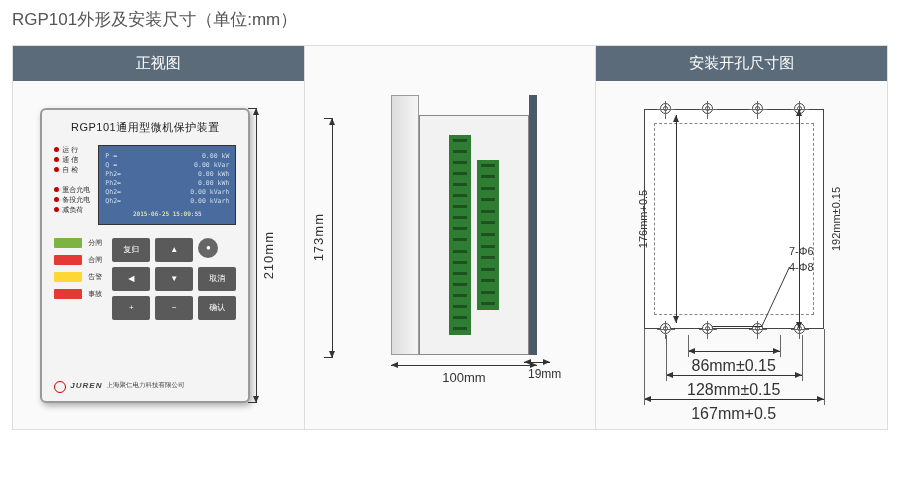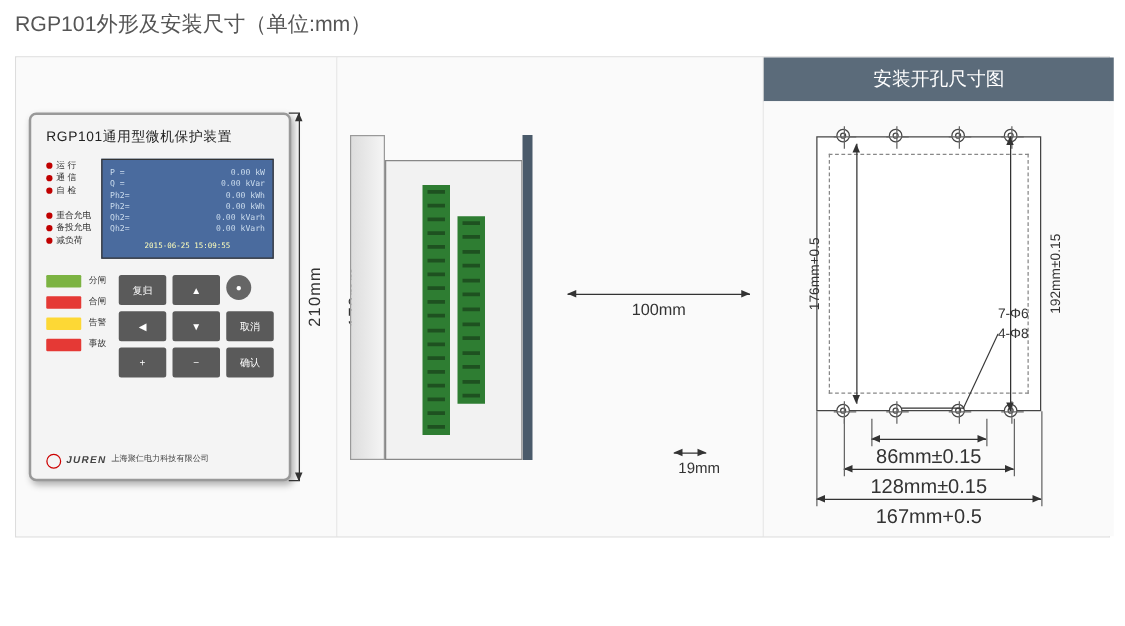--- a/index.html
+++ b/index.html
@@ -7,21 +7,21 @@
 .title{font-size:17px;color:#555;margin-bottom:14px}
 .panels{display:flex;gap:0;border:1px solid #ddd}
 .panel{flex:1;border-right:1px solid #ddd;display:flex;flex-direction:column}
 .panel:last-child{border-right:none}
 .panel-header{background:#5b6b7a;color:#fff;text-align:center;padding:8px 0;font-size:15px}
 .panel-body{flex:1;background:#fafafa;padding:14px 10px;display:flex;align-items:center;justify-content:center;position:relative;height:380px}
 
 
 .front-wrap{display:flex;align-items:stretch;gap:6px}
 .device{width:210px;height:295px;background:#f4f4f4;border:2px solid #999;border-radius:6px;box-shadow:2px 3px 6px rgba(0,0,0,0.3);padding:10px 12px;position:relative}
-.dev-title{font-size:11px;text-align:left;color:#222;margin-bottom:10px;letter-spacing:0.5px}
+.dev-title{font-size:11px;text-align:center;color:#222;margin-bottom:10px;letter-spacing:0.5px}
 .dev-mid{display:flex;gap:8px;margin-bottom:10px}
 .leds{display:flex;flex-direction:column;gap:4px;font-size:7px;color:#333}
 .led-row{display:flex;align-items:center;gap:3px}
 .led-dot{width:5px;height:5px;border-radius:50%;background:#c00000}
 .led-group{margin-bottom:6px}
 .lcd{flex:1;background:#4a6b9e;border:1px solid #333;height:80px;padding:6px;font-size:6.5px;color:#cde;line-height:1.4;font-family:monospace}
 .lcd-row{display:flex;justify-content:space-between}
 .lcd-date{text-align:center;margin-top:4px;color:#ffb;font-size:6px}
 .dev-bottom{display:flex;gap:10px;margin-top:13px}
 .btn-col{display:flex;flex-direction:column;gap:7px}
@@ -40,21 +40,21 @@
 .brand-cn{font-size:6.5px}
 .dim-v-wrap{height:295px;display:flex;align-items:center;gap:4px}
 .dim-v-bar{height:100%;width:1px;background:#333;position:relative}
 .dim-v-bar::before,.dim-v-bar::after{content:"";position:absolute;left:-3px;width:0;height:0;border-left:3.5px solid transparent;border-right:3.5px solid transparent}
 .dim-v-bar::before{top:0;border-bottom:7px solid #333}
 .dim-v-bar::after{bottom:0;border-top:7px solid #333}
 .tick{position:absolute;width:8px;height:1px;background:#333;left:-8px}
 .dim-lbl-v{font-size:13px;color:#333;writing-mode:vertical-rl;transform:rotate(180deg);letter-spacing:1px}
 
 
-.side-wrap{display:flex;flex-direction:row;align-items:center}
+.side-wrap{display:flex;flex-direction:column;align-items:flex-end}
 .side-figs{display:flex;align-items:flex-end;gap:0}
 .side-panel{width:28px;height:260px;border:1px solid #999;background:linear-gradient(90deg,#ddd,#f5f5f5);position:relative}
 .side-main{width:110px;height:240px;border:1px solid #888;background:#f2f2f2;position:relative;display:flex;align-items:center;justify-content:center;gap:6px;padding:10px}
 .conn{background:#2e7d32;width:22px;position:relative}
 .conn.c1{height:200px}
 .conn.c2{height:150px}
 .conn-rows{position:absolute;inset:4px;display:flex;flex-direction:column;justify-content:space-between}
 .conn-pin{height:3px;background:rgba(0,0,0,0.35)}
 .side-back{width:8px;height:260px;background:#4a5a6a}
 .dim-h-bar{height:1px;background:#333;position:relative}
@@ -83,20 +83,21 @@
 .note{position:absolute;font-size:11px;color:#333}
 </style>
 </head>
 <body>
 
 <div class="title">RGP101外形及安装尺寸（单位:mm）</div>
 
 <div class="panels">
 
   <div class="panel">
+    <div class="panel-header">正视图</div>
     <div class="panel-body">
       <div class="front-wrap">
         <div class="device">
           <div class="dev-title">RGP101通用型微机保护装置</div>
           <div class="dev-mid">
             <div class="leds">
               <div class="led-group">
                 <div class="led-row">
                     <span class="led-dot"></span>
                     <span>运 行</span>

